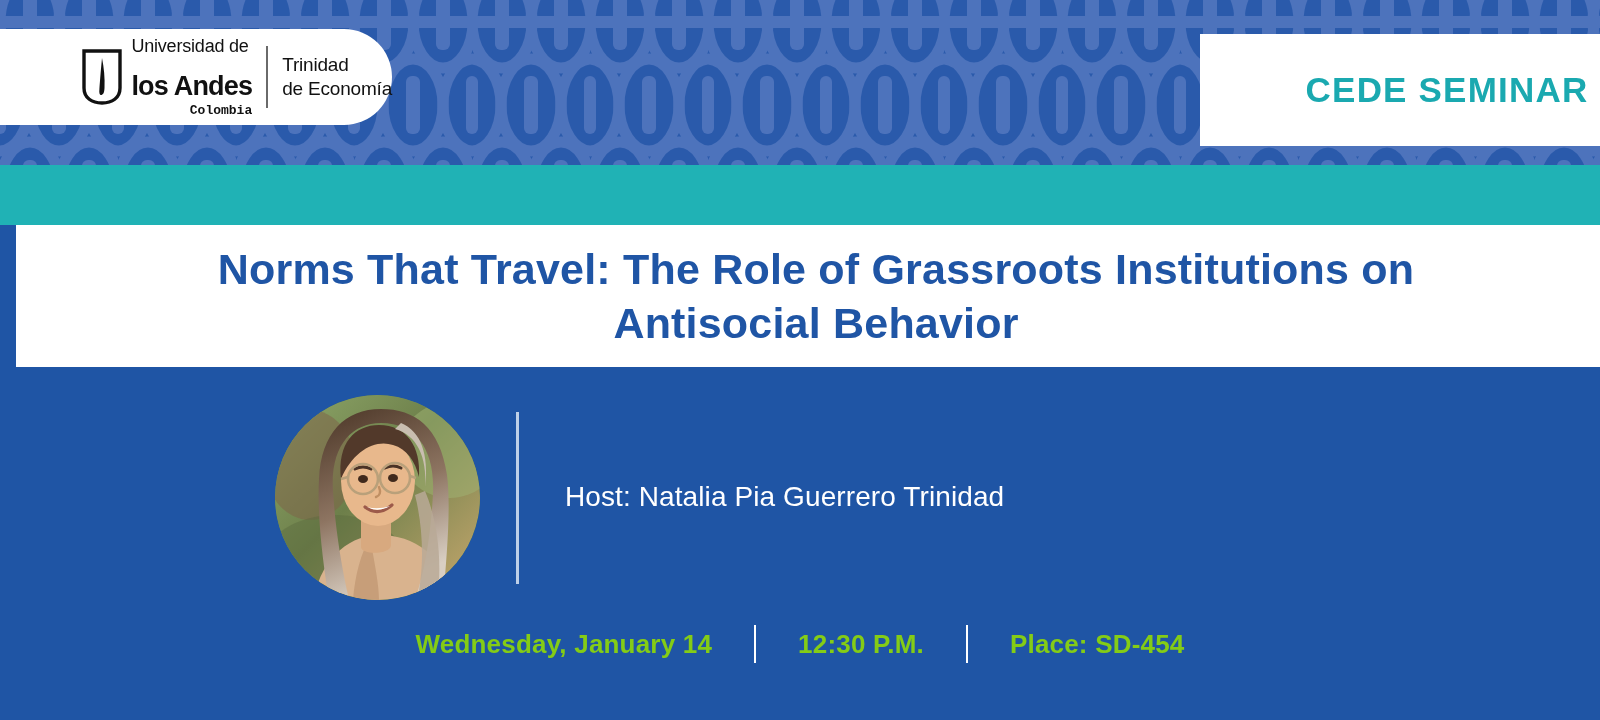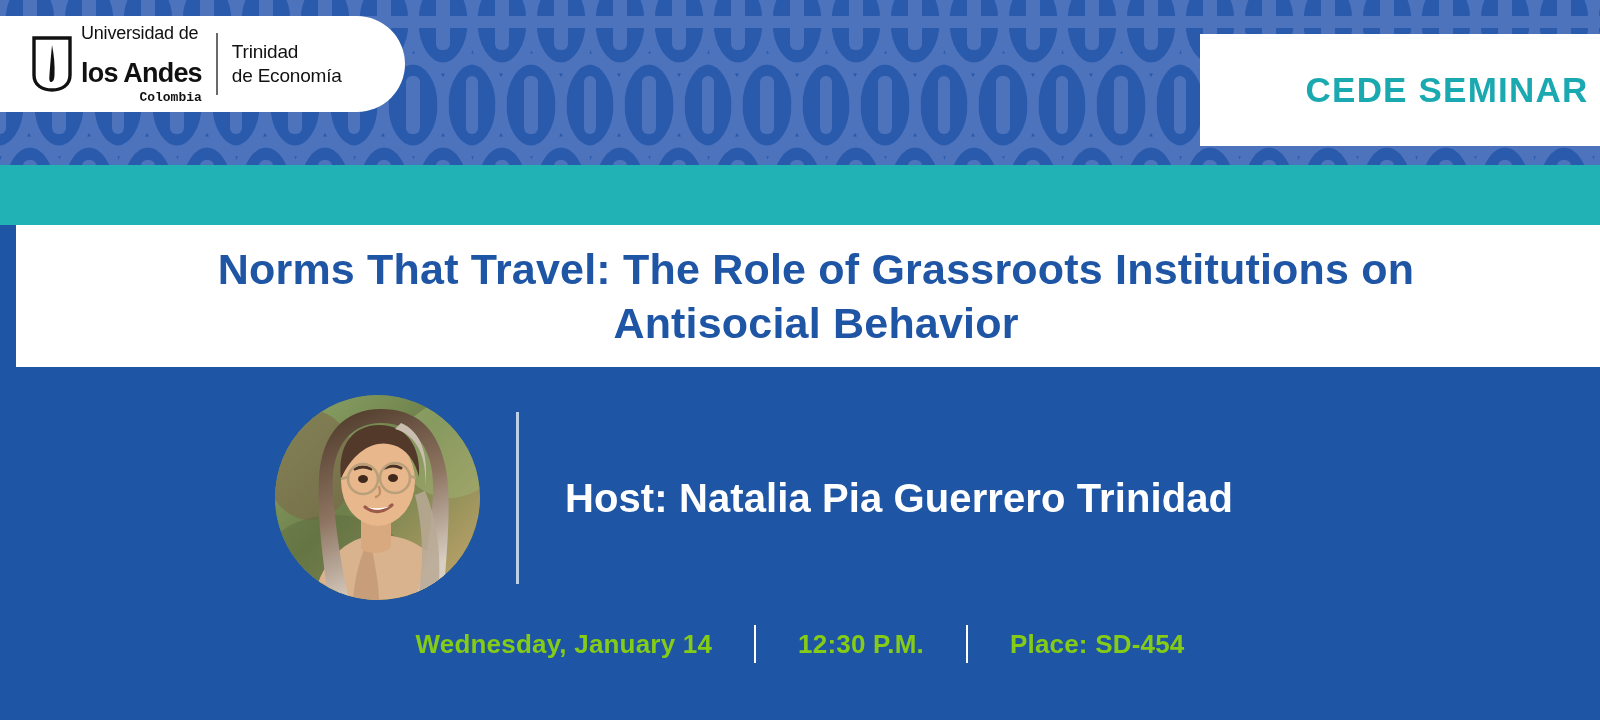--- a/index.html
+++ b/index.html
@@ -35,30 +35,29 @@
     left: 0;
     top: 0;
     width: 1600px;
     height: 165px;
   }
 
   
   .logo-pill {
     position: absolute;
     left: 0;
-    top: 16px;
+    top: 29px;
     width: 392px;
     height: 96px;
     background: #ffffff;
     border-top-right-radius: 48px;
     border-bottom-right-radius: 48px;
     display: flex;
     align-items: center;
-    justify-content: flex-start;
-    padding-left: 13px;
+    justify-content: flex-end;
   }
   .logo-inner {
     display: flex;
     align-items: center;
     margin-left: 18px;
   }
   .logo-shield {
     width: 42px;
     height: 58px;
     flex: 0 0 auto;
@@ -199,22 +198,22 @@
   }
 
   .speaker-text {
     display: flex;
     flex-direction: column;
     justify-content: center;
     color: #ffffff;
     width: 760px;
   }
   .host-name {
-    font-size: 40px;
-    font-weight: 700;
+    font-size: 28px;
+    font-weight: 400;
     letter-spacing: 0.1px;
     line-height: 1.15;
     white-space: nowrap;
   }
   .host-affil {
     font-size: 30px;
     font-weight: bold;
     margin-top: 6px;
     letter-spacing: 0.1px;
     line-height: 1.15;

